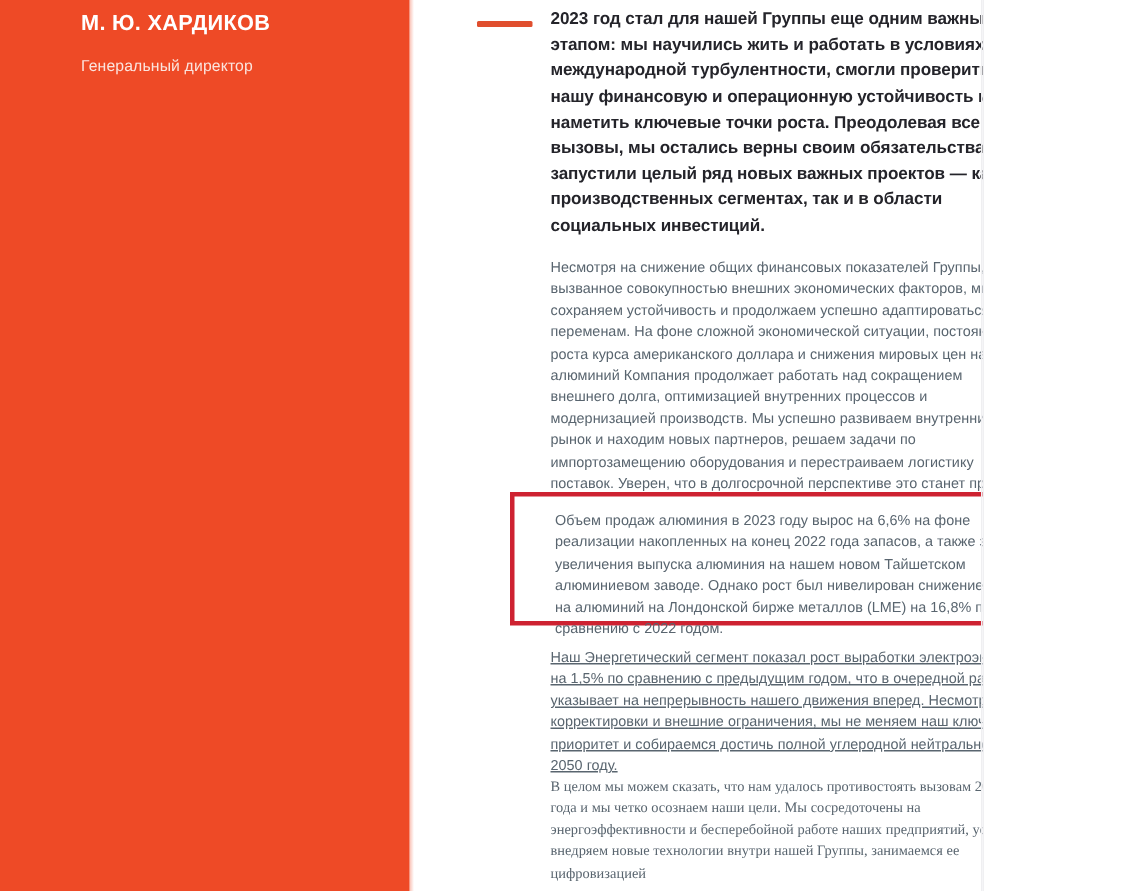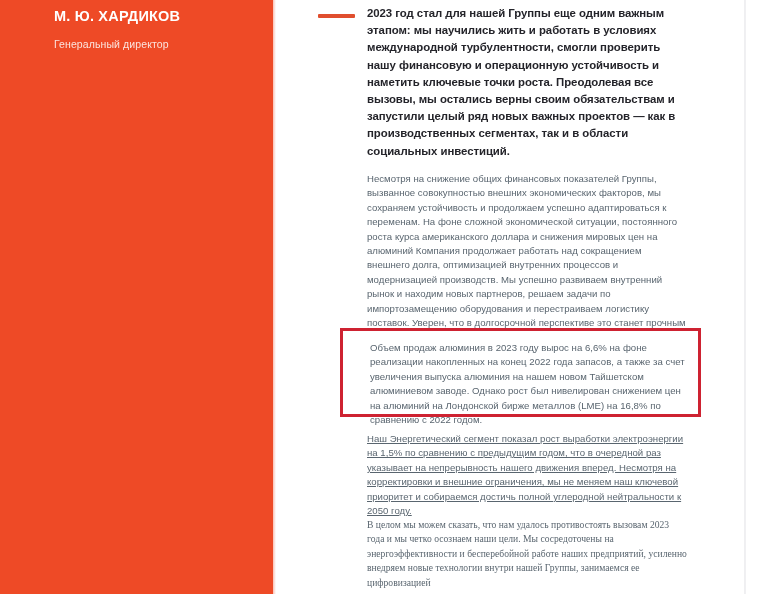--- a/index.html
+++ b/index.html
@@ -11,21 +11,21 @@
     width: 758px;
     height: 594px;
     background: #ffffff;
     font-family: "Liberation Sans", "DejaVu Sans", sans-serif;
     overflow: hidden;
     position: relative;
   }
 
   .page {
     position: relative;
-    width: 746px;
+    width: 656px;
     height: 594px;
     background: #ffffff;
     box-sizing: border-box;
     border-right: 1px solid #f0f0f2;
     overflow: hidden;
   }
 
   
   .left-panel {
     position: absolute;

